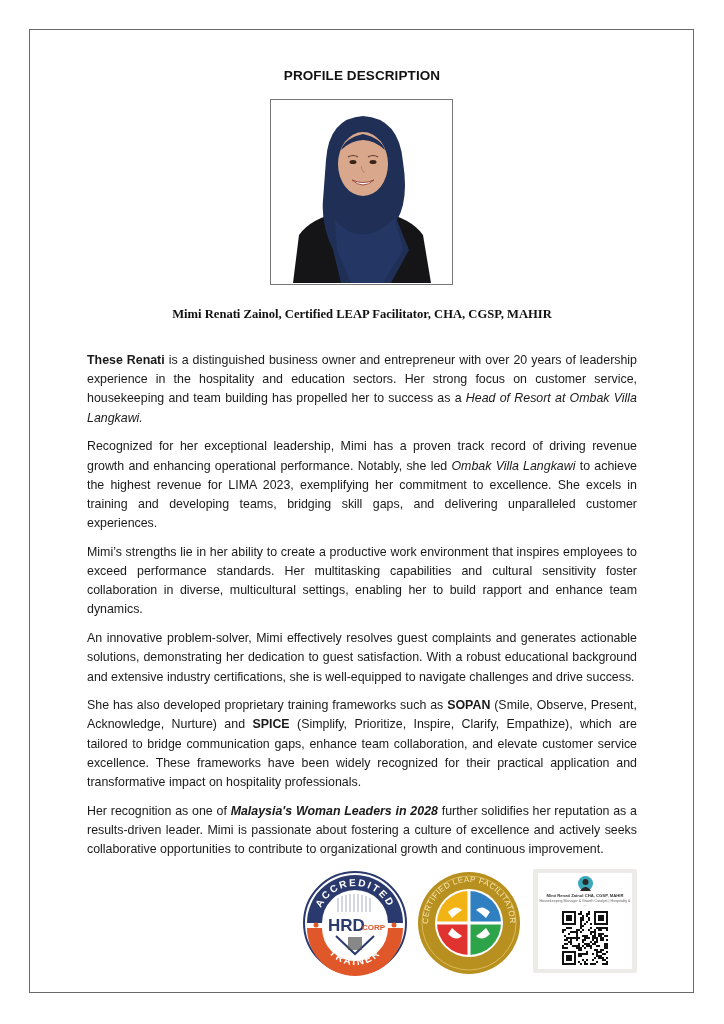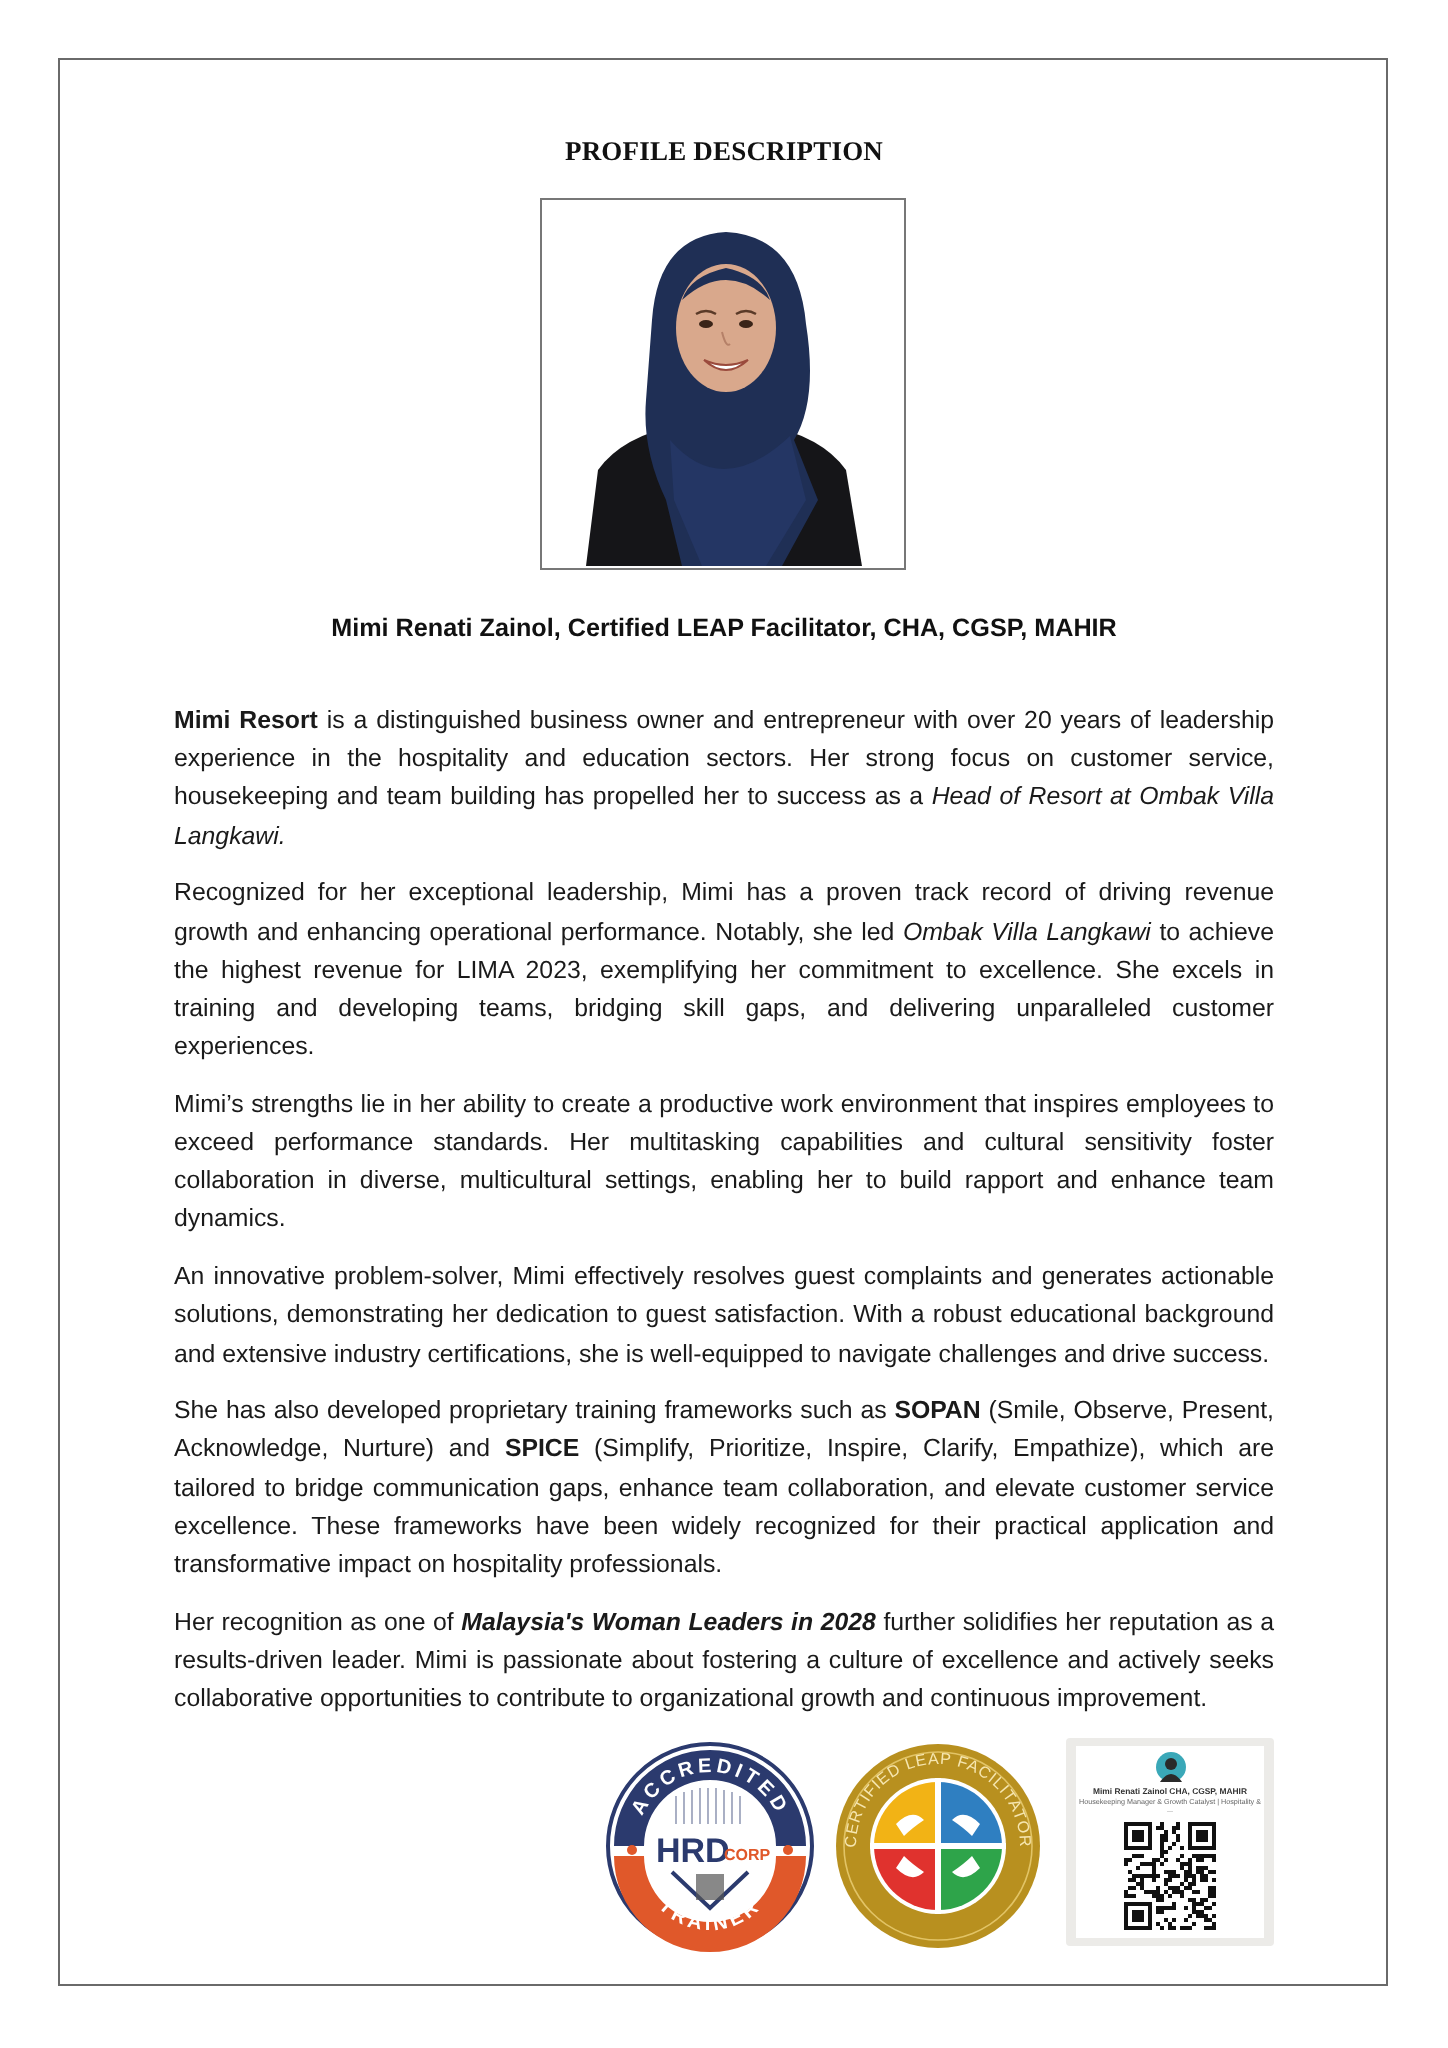--- a/index.html
+++ b/index.html
@@ -1,25 +1,25 @@
 <!DOCTYPE html>
 <html><head>
 <meta charset="utf-8">
 <style>
   html, body { margin: 0; padding: 0; background: #ffffff; }
   body { width: 724px; height: 1024px; position: relative; overflow: hidden;
          font-family: "Liberation Sans", sans-serif; color: #111; }
   .page-border { position: absolute; left: 29px; top: 29px; width: 665px; height: 964px;
                  border: 1.5px solid #6a6a6a; box-sizing: border-box; }
   .title { position: absolute; left: 0; width: 724px; top: 68px; text-align: center;
-           font-weight: bold; font-size: 13.5px; letter-spacing: 0.1px; font-family: Liberation Serif, serif; }
+           font-weight: bold; font-size: 13.5px; letter-spacing: 0.1px; }
   .photo-frame { position: absolute; left: 270px; top: 99px; width: 183px; height: 186px;
                  border: 1.5px solid #777; box-sizing: border-box; background: #fff; overflow: hidden; }
   .name-block { position: absolute; left: 0; width: 724px; top: 305px; text-align: center;
-                font-weight: bold; font-size: 12.6px; line-height: 19px; }
+                font-weight: bold; font-size: 12.6px; line-height: 19px; font-family: Liberation Serif, serif; }
   .body-text { position: absolute; left: 87px; width: 550px; top: 351px;
                font-size: 12.4px; line-height: 19.2px; text-align: justify; color: #1a1a1a; }
   .body-text p { margin: 0 0 9.5px 0; }
   .badge { position: absolute; }
   .qr-card { position: absolute; left: 533px; top: 869px; width: 104px; height: 104px;
              background: #ecebe8; border-radius: 2px; }
   .qr-inner { position: absolute; left: 5px; top: 4px; width: 94px; height: 96px; background: #fff; }
   .qr-name { position: absolute; left: 0; width: 94px; top: 20px; text-align: center;
              font-size: 4.2px; color: #333; font-weight: bold; white-space: nowrap; overflow: hidden; }
   .qr-sub { position: absolute; left: 0; width: 94px; top: 26px; text-align: center;
@@ -52,21 +52,21 @@
     <path d="M81 80 Q92 90 103 80 Q92 85 81 80 Z" fill="#ffffff" stroke="#9a4a3c" stroke-width="1"></path>
     <path d="M90 66 Q92 74 94 72" stroke="#b58068" stroke-width="1" fill="none"></path>
   </svg>
 </div>
 
 <div class="name-block">
   <div>Mimi Renati Zainol, Certified LEAP Facilitator, CHA, CGSP, MAHIR</div>
 </div>
 
 <div class="body-text">
-  <p><b>Mimi Resort</b><span> is a distinguished business owner and entrepreneur with over 20 years of leadership experience in the hospitality and education sectors. Her strong focus on customer service, housekeeping and team building has propelled her to success as a </span><i>Head of Resort at Ombak Villa Langkawi.</i></p>
+  <p><b>These Renati</b><span> is a distinguished business owner and entrepreneur with over 20 years of leadership experience in the hospitality and education sectors. Her strong focus on customer service, housekeeping and team building has propelled her to success as a </span><i>Head of Resort at Ombak Villa Langkawi.</i></p>
   <p><span>Recognized for her exceptional leadership, Mimi has a proven track record of driving revenue growth and enhancing operational performance. Notably, she led </span><i>Ombak Villa Langkawi</i><span> to achieve the highest revenue for LIMA 2023, exemplifying her commitment to excellence. She excels in training and developing teams, bridging skill gaps, and delivering unparalleled customer experiences.</span></p>
   <p>Mimi’s strengths lie in her ability to create a productive work environment that inspires employees to exceed performance standards. Her multitasking capabilities and cultural sensitivity foster collaboration in diverse, multicultural settings, enabling her to build rapport and enhance team dynamics.</p>
   <p>An innovative problem-solver, Mimi effectively resolves guest complaints and generates actionable solutions, demonstrating her dedication to guest satisfaction. With a robust educational background and extensive industry certifications, she is well-equipped to navigate challenges and drive success.</p>
   <p><span>She has also developed proprietary training frameworks such as </span><b>SOPAN</b><span> (Smile, Observe, Present, Acknowledge, Nurture) and </span><b>SPICE</b><span> (Simplify, Prioritize, Inspire, Clarify, Empathize), which are tailored to bridge communication gaps, enhance team collaboration, and elevate customer service excellence. These frameworks have been widely recognized for their practical application and transformative impact on hospitality professionals.</span></p>
   <p><span>Her recognition as one of </span><b><i>Malaysia's Woman Leaders in 2028</i></b><span> further solidifies her reputation as a results-driven leader. Mimi is passionate about fostering a culture of excellence and actively seeks collaborative opportunities to contribute to organizational growth and continuous improvement.</span></p>
 </div>
 
 <svg class="badge" style="left:302px; top:870px;" width="106" height="106" viewBox="0 0 106 106">
   <defs>
     <path id="hrdTop" d="M 16 53 A 37 37 0 0 1 90 53"></path>

